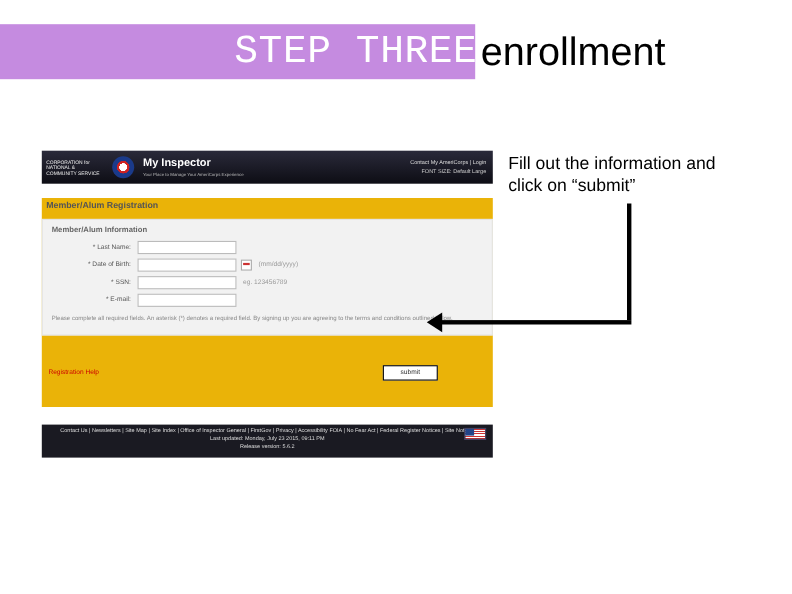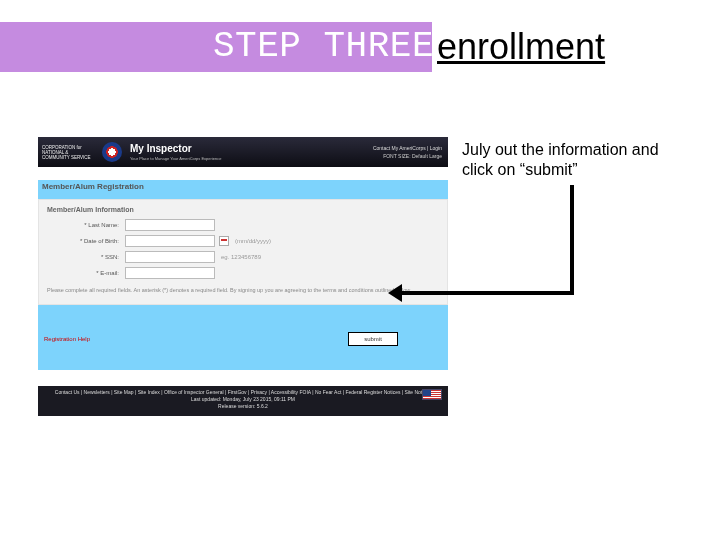--- a/index.html
+++ b/index.html
@@ -11,21 +11,21 @@
     background: #c58be0;
   }
   .title-step {
     position: absolute; top: 22px; left: 213px; height: 50px;
     font-size: 36px; letter-spacing: 0.5px; line-height: 50px;
     color: #fff; font-family: Liberation Mono, monospace; font-weight: 400;
   }
   .title-word {
     position: absolute; top: 22px; left: 437px; height: 50px;
     font-size: 36px; line-height: 50px; color: #000;
-    font-family: "Segoe UI", Arial, sans-serif; font-weight: 400; text-decoration: underline;
+    font-family: "Segoe UI", Arial, sans-serif; font-weight: 400;
   }
 
   
   .shot-top {
     position: absolute; top: 137px; left: 38px; width: 410px; height: 30px;
     background: linear-gradient(#2a2a3a, #0d0d14);
     display: flex; align-items: center; color: #fff; font-size: 7px;
   }
   .logo-ncs {
     width: 58px; height: 30px; display: flex; flex-direction: column; align-items: center; justify-content: center;
@@ -38,21 +38,21 @@
     margin: 0 6px;
   }
   .brand { font-size: 10px; font-weight: bold; color: #fff; margin-left: 2px; }
   .brand-sub { font-size: 4px; color: #bbb; margin-left: 2px; margin-top: 2px; }
   .top-right { margin-left: auto; text-align: right; padding-right: 6px; }
   .top-link { font-size: 5px; color: #ddd; }
   .font-row { font-size: 5px; color: #ccc; margin-top: 2px; }
 
   .shot-body {
     position: absolute; top: 180px; left: 38px; width: 410px; height: 190px;
-    background: #7dd3fc; font-size: 7px;
+    background: #eab308; font-size: 7px;
   }
   .reg-title { font-weight: bold; font-size: 8px; color: #555; padding: 2px 4px; filter: blur(0.3px); }
   .gray-block {
     margin-top: 6px; background: #f2f2f2; border: 1px solid #e4e4e4;
     padding: 6px 8px 10px 8px;
   }
   .block-title { font-weight: bold; font-size: 7px; color: #666; filter: blur(0.4px); margin-bottom: 6px; }
   .field-row { display: flex; align-items: center; margin: 4px 0; }
   .field-label { width: 78px; text-align: right; font-size: 6px; color: #555; padding-right: 6px; filter: blur(0.3px); }
   .field-input {
@@ -170,18 +170,18 @@
   </div>
 
   <div class="shot-footer">
     <div>Contact Us | Newsletters | Site Map | Site Index | Office of Inspector General | FirstGov | Privacy | Accessibility
 FOIA | No Fear Act | Federal Register Notices | Site Notices</div>
     <div>Last updated: Monday, July 23 2015, 09:11 PM</div>
     <div>Release version: 5.6.2</div>
     <div class="flag-badge"></div>
   </div>
 
-  <div class="anno1">July out the information and click on “submit”</div>
+  <div class="anno1">Fill out the information and click on “submit”</div>
   <div class="arrow-v"></div>
   <div class="arrow-h"></div>
   <div class="arrow-head"></div>
 
 </div>
 
 </body></html>

